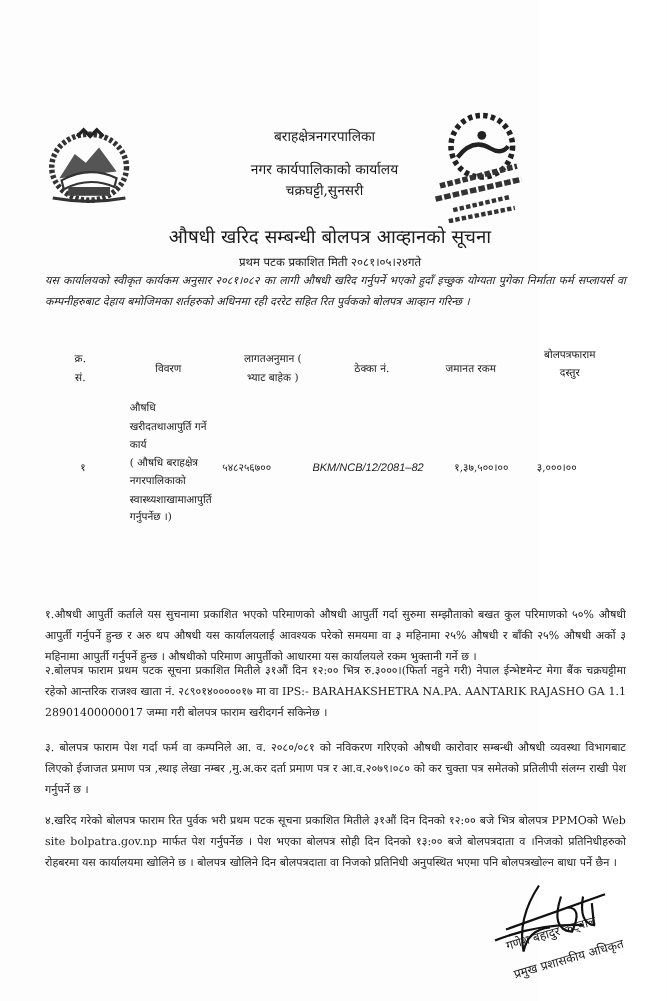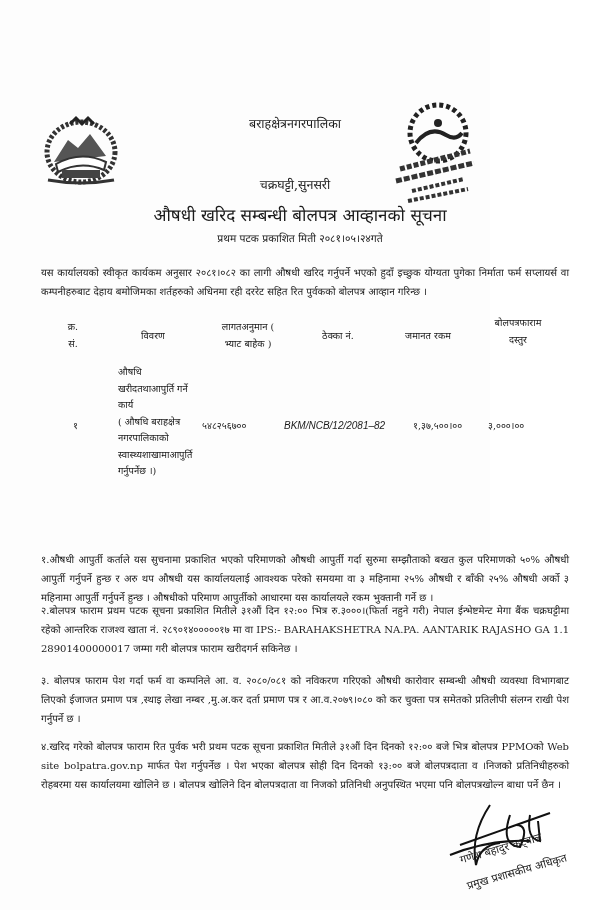--- a/index.html
+++ b/index.html
@@ -4,25 +4,25 @@
 <style>
   html, body { margin: 0; padding: 0; }
   body {
     width: 606px; height: 910px; background: #ffffff; position: relative; overflow: hidden;
     font-family: "DejaVu Serif", "Liberation Serif", serif; color: #1a1a1a;
   }
   .page { position: absolute; left: 0; top: 0; width: 490px; height: 910px; background: #fdfdfd; }
   .logo { position: absolute; left: 40px; top: 112px; width: 82px; height: 74px; }
   .stamp { position: absolute; left: 390px; top: 95px; width: 92px; height: 108px; }
   .header { position: absolute; left: 150px; width: 290px; text-align: center; font-size: 12.5px; }
-  .h1 { top: 115px; } .h2 { top: 145px; } .h3 { top: 176px; }
+  .h1 { top: 115px; } .h2 { top: 145px; } .h3 { top: 164px; }
   .h4 { top: 203px; left: 120px; width: 360px; font-size: 17px; }
   .h5 { top: 231px; left: 150px; width: 300px; font-size: 10.5px; }
   .para { position: absolute; left: 41px; width: 528px; font-size: 10px; line-height: 19px; text-align: justify; }
-  .intro { top: 263px; }
+  .intro { top: 246px; font-style: italic; }
   .tbl { position: absolute; left: 58px; top: 318px; width: 520px; font-size: 9.5px; }
   .th { position: absolute; text-align: center; line-height: 17px; }
   .td { position: absolute; line-height: 16.5px; }
   .sans { font-family: "Liberation Sans", "DejaVu Sans", sans-serif; font-style: italic; }
   .p1 { top: 523px; margin-top: 27px; } .p2 { top: 601px; } .p3 { top: 671px; } .p4 { top: 737px; }
   .sig { position: absolute; left: 430px; top: 795px; width: 170px; height: 100px; }
   .sig-name { position: absolute; left: 458px; top: 852px; font-size: 11px; transform: rotate(-16deg); transform-origin: left top; white-space: nowrap; }
   .sig-title { position: absolute; left: 465px; top: 878px; font-size: 11px; transform: rotate(-16deg); transform-origin: left top; white-space: nowrap; }
 </style>
 </head>
@@ -43,20 +43,21 @@
     <circle cx="48" cy="38" r="28" fill="none" stroke="#222" stroke-width="5" stroke-dasharray="4 3"></circle>
     <path d="M26 48 Q40 30 56 40 Q66 46 72 38" fill="none" stroke="#222" stroke-width="4"></path>
     <circle cx="48" cy="28" r="4" fill="#222"></circle>
     <path d="M10 74 L80 56" stroke="#333" stroke-width="5" stroke-dasharray="5 2"></path>
     <path d="M6 86 L84 68" stroke="#333" stroke-width="5" stroke-dasharray="6 2"></path>
     <path d="M22 96 L74 84" stroke="#333" stroke-width="4" stroke-dasharray="4 2"></path>
     <path d="M18 106 L78 94" stroke="#333" stroke-width="4" stroke-dasharray="4 2"></path>
   </svg>
 
   <div class="header h1">बराहक्षेत्रनगरपालिका</div>
+  <div class="header h2">नगर कार्यपालिकाको कार्यालय</div>
   <div class="header h3">चक्रघट्टी,सुनसरी</div>
   <div class="header h4">औषधी खरिद सम्बन्धी बोलपत्र आव्हानको सूचना</div>
   <div class="header h5">प्रथम पटक प्रकाशित मिती २०८१।०५।२४गते</div>
 
   <div class="para intro">यस कार्यालयको स्वीकृत कार्यकम अनुसार २०८१।०८२ का लागी औषधी खरिद गर्नुपर्ने भएको हुदाँ इच्छुक योग्यता पुगेका निर्माता फर्म सप्लायर्स वा कम्पनीहरुबाट देहाय बमोजिमका शर्तहरुको अधिनमा रही दररेट सहित रित पुर्वकको बोलपत्र आव्हान गरिन्छ ।</div>
 
   <div class="tbl">
     <div class="th" style="left:0;top:0;width:30px;">
       <div>क्र.</div>
       <div>सं.</div>

